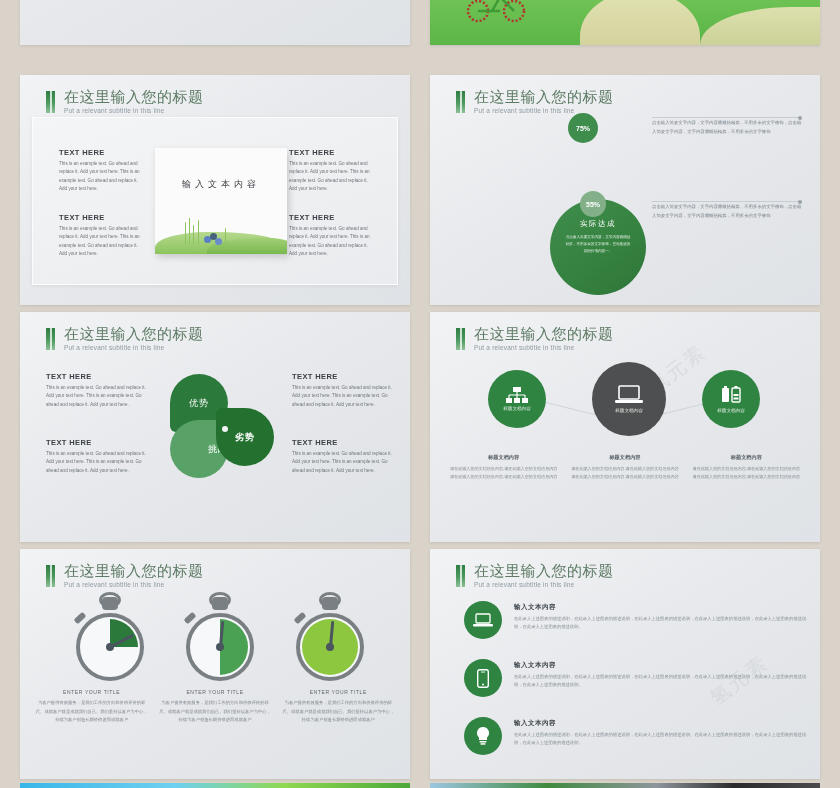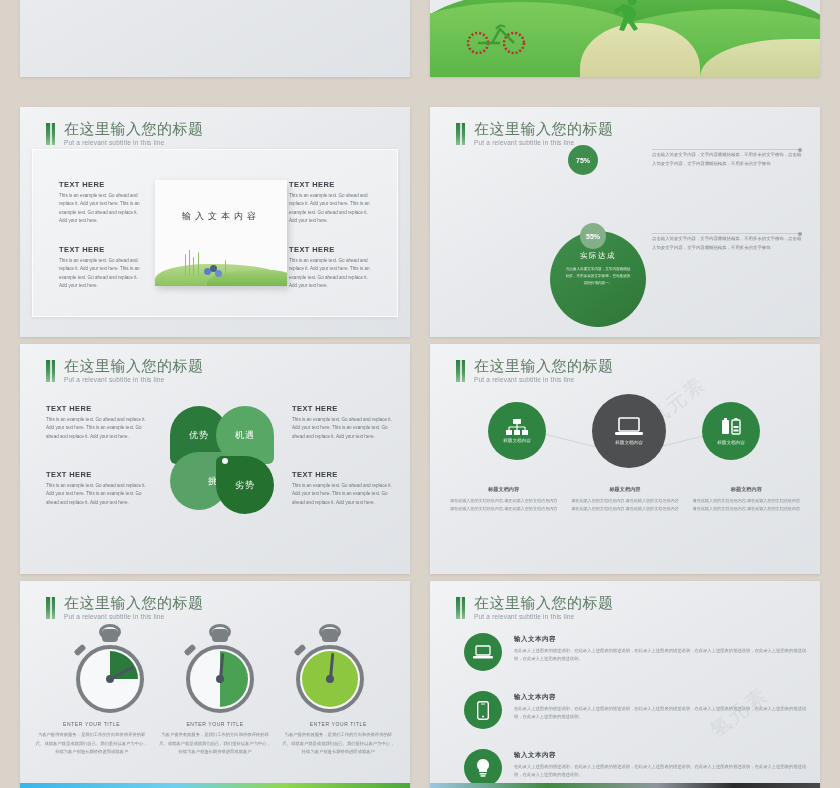--- a/index.html
+++ b/index.html
@@ -10,21 +10,20 @@
   }
   .page { position: relative; width: 840px; height: 788px; }
 
   
   .grid { position: absolute; left: 0; top: 0; width: 840px; }
   .slide {
     position: absolute;
     background: linear-gradient(150deg,#f2f3f5 0%,#e7e9ec 45%,#dfe2e6 100%);
     overflow: hidden;
     box-shadow: 0 1px 3px rgba(0,0,0,.10);
-    margin-top: 32px;
   }
   .col-l { left: 20px; width: 390px; }
   .col-r { left: 430px; width: 390px; }
   .row-0 { top: -200px; height: 245px; }
   .row-1 { top: 75px;  height: 230px; }
   .row-2 { top: 312px; height: 230px; }
   .row-3 { top: 549px; height: 230px; }
 
   
   .hdr { position: absolute; left: 26px; top: 14px; }
@@ -146,21 +145,21 @@
 
   
   .petal {
     position:absolute; width:58px; height:58px; color:#fff;
     display:flex; align-items:center; justify-content:center;
     font-size:9px; letter-spacing:1px; font-family:"DejaVu Sans",sans-serif;
   }
   .p-ul { left:150px; top:62px; background:#2b7a3c; border-radius:50% 50% 50% 6px; }
   .p-ur { left:196px; top:62px; background:#58a765; border-radius:50% 50% 6px 50%; }
   .p-ll { left:150px; top:108px; background:#59a267; border-radius:50% 6px 50% 50%;justify-content:flex-end; }
-  .p-lr { left:196px; top:112px; background:#23702f; border-radius:6px 50% 50% 50%; }
+  .p-lr { left:196px; top:96px; background:#23702f; border-radius:6px 50% 50% 50%;font-weight:bold; }
   .p-dot{ position:absolute; left:202px; top:114px; width:6px; height:6px; background:#f3f4f6; border-radius:50%; z-index:3;}
   .s5-t1{ position:absolute; left:26px; top:60px; width:104px; }
   .s5-t2{ position:absolute; left:26px; top:126px; width:104px; }
   .s5-t3{ position:absolute; left:272px; top:60px; width:104px; }
   .s5-t4{ position:absolute; left:272px; top:126px; width:104px; }
 
   
   .icirc {
     position:absolute; width:58px; height:58px; border-radius:50%;
     display:flex; flex-direction:column; align-items:center; justify-content:center;
@@ -318,23 +317,20 @@
 
     <div class="slide col-l row-2">
       <div class="hdr">
         <div class="bar"></div>
         <div class="ttl">在这里输入您的标题</div>
         <div class="sub">Put a relevant subtitle in this line</div>
       </div>
       <div class="petal p-ul">
         <span>优势</span>
       </div>
-      <div class="petal p-ur">
-        <span>机遇</span>
-      </div>
       <div class="petal p-ll">
         <span>挑战</span>
       </div>
       <div class="petal p-lr">
         <span>劣势</span>
       </div>
       <div class="p-dot"></div>
       <div class="s5-t1">
         <div class="texthere-h">TEXT HERE</div>
         <div class="texthere-p">This is an example text.  Go ahead and replace it. Add your text here. This is an example text. Go ahead and replace it. Add your text here.</div>

